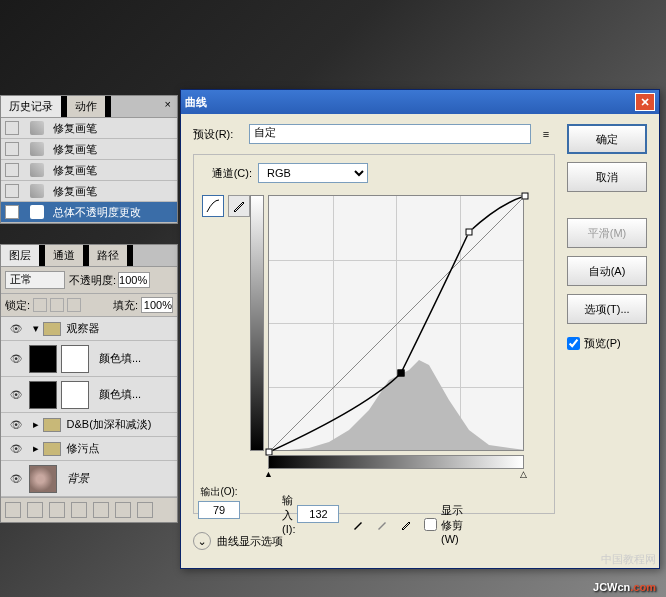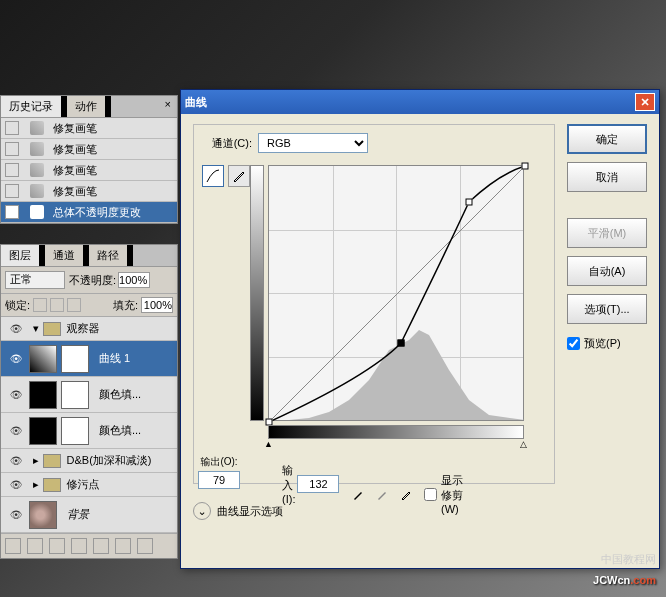--- a/index.html
+++ b/index.html
@@ -85,21 +85,21 @@
 
 .display-opts { margin-top: 50px; padding: 6px 0; display: flex; align-items: center; gap: 6px; }
 .expand-btn { width: 18px; height: 18px; border: 1px solid #999; border-radius: 9px; display: flex; align-items: center; justify-content: center; cursor: pointer; }
 
 .dlg-btn { height: 30px; border: 1px solid #888; background: linear-gradient(to bottom, #fff, #e0e0e0); cursor: pointer; display: flex; align-items: center; justify-content: center; }
 .dlg-btn.default { border: 2px solid #3a6da8; }
 .dlg-btn.disabled { color: #999; }
 .preview-check { display: flex; align-items: center; gap: 4px; margin-top: 4px; }
 
 
-.watermark { position: absolute; bottom: 8px; right: 10px; color: #fff; font-weight: bold; font-size: 18px; text-shadow: 1px 1px 2px #000; z-index: 10; font-family: Arial; }
+.watermark { position: absolute; bottom: 1px; right: 10px; color: #fff; font-weight: bold; font-size: 18px; text-shadow: 1px 1px 2px #000; z-index: 10; font-family: Arial; }
 .watermark-sub { position: absolute; bottom: 30px; right: 10px; color: #ccc; font-size: 11px; z-index: 10; }
 
 svg { display: block; }
 </style>
 </head>
 <body>
 
 <div class="canvas-bg"></div>
 
 <div class="history-panel">
@@ -166,26 +166,20 @@
     <span style="margin-left:auto">填充:</span>
     <input style="width: 32px; height: 16px; border: 1px solid rgb(153, 153, 153); text-align: right;" value="100%">
   </div>
 
   <div class="layer-row group-row">
     <div class="eye-icon"></div>
     <span style="margin:0 4px">▾</span>
     <div class="folder-icon"></div>
     <span>观察器</span>
   </div>
-  <div class="layer-row selected">
-    <div class="eye-icon"></div>
-    <div class="layer-thumb curves"></div>
-    <div class="layer-thumb"></div>
-    <span style="margin-left:6px">曲线 1</span>
-  </div>
   <div class="layer-row">
     <div class="eye-icon"></div>
     <div class="layer-thumb black"></div>
     <div class="layer-thumb"></div>
     <span style="margin-left:6px">颜色填...</span>
   </div>
   <div class="layer-row">
     <div class="eye-icon"></div>
     <div class="layer-thumb black"></div>
     <div class="layer-thumb"></div>
@@ -220,20 +214,25 @@
 </div>
 
 <div class="dialog">
   <div class="titlebar">
     <span>曲线</span>
     <div class="titlebar-close">✕</div>
   </div>
   <div class="dialog-body">
     <div class="dialog-left">
 
+      <div class="preset-row">
+        <label>预设(R):</label>
+        <div class="preset-select">自定</div>
+        <div class="preset-menu">≡</div>
+      </div>
 
       <div class="channel-group" style="height:360px;position:relative">
         <div class="channel-row">
           <label>通道(C):</label>
           <select class="channel-select">
             <option>RGB</option>
           </select>
         </div>
 
         <div style="position:absolute;left:8px;top:40px;display:flex;gap:4px">

